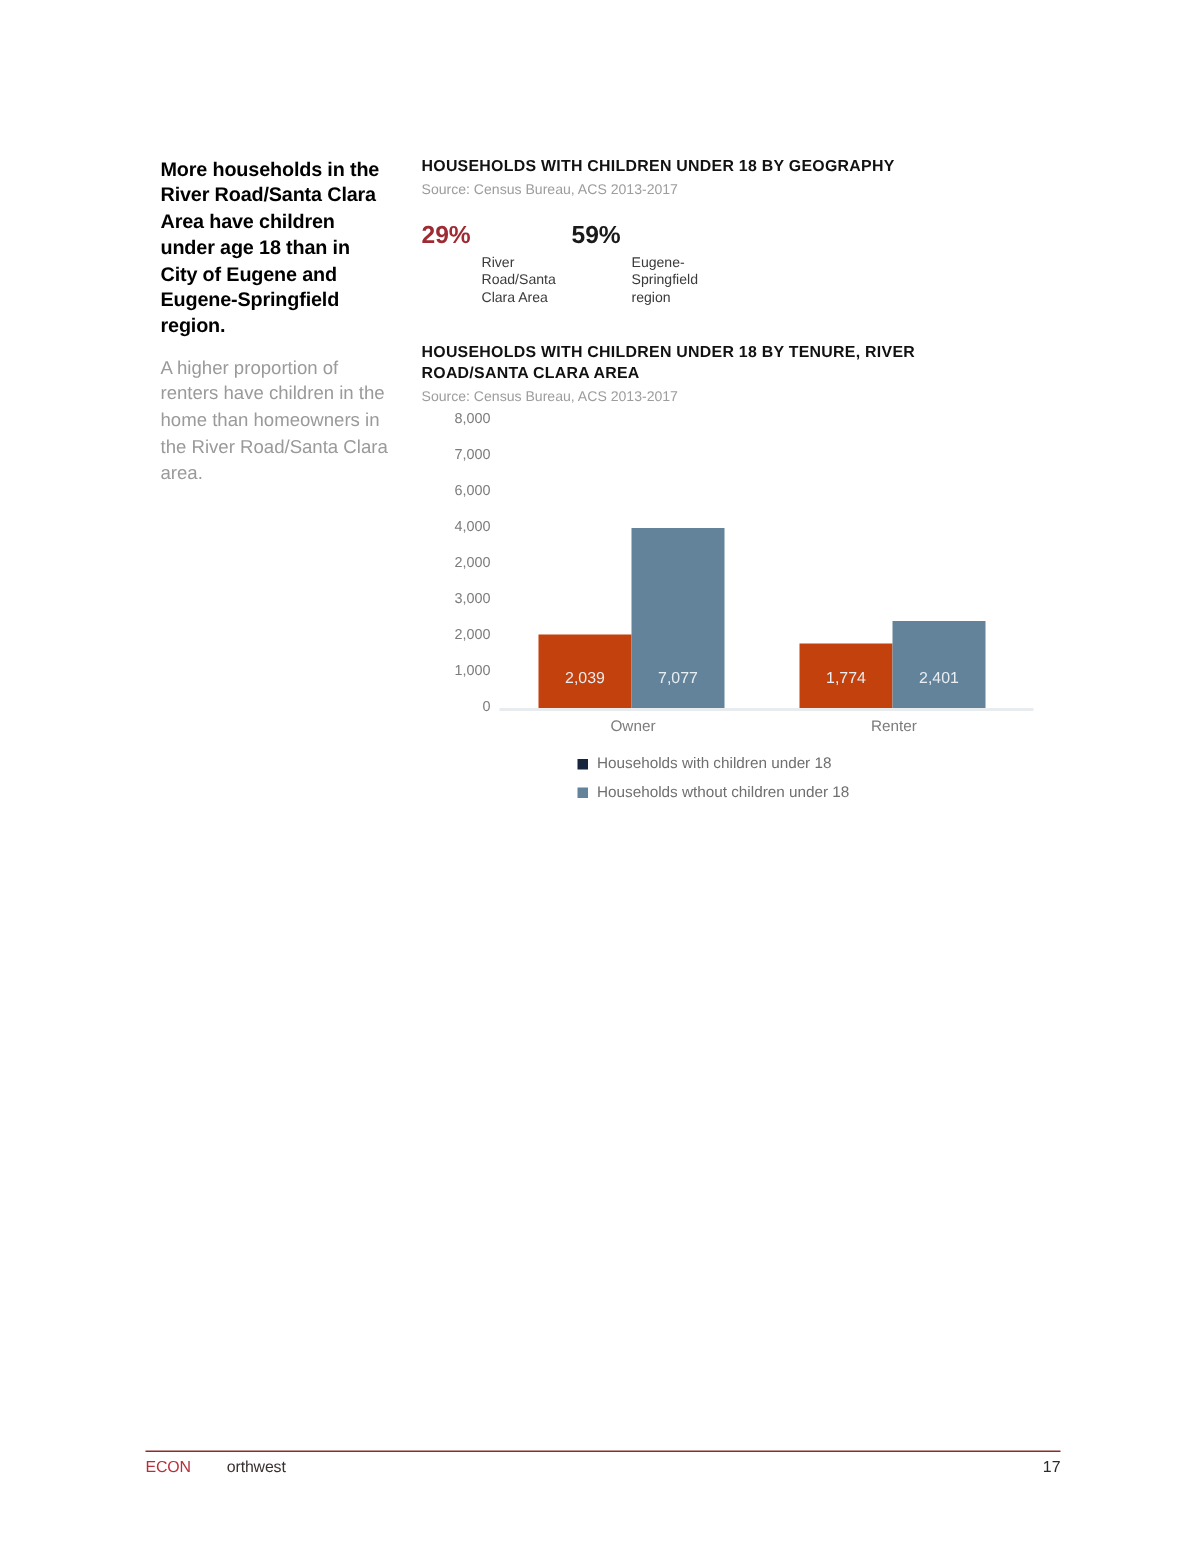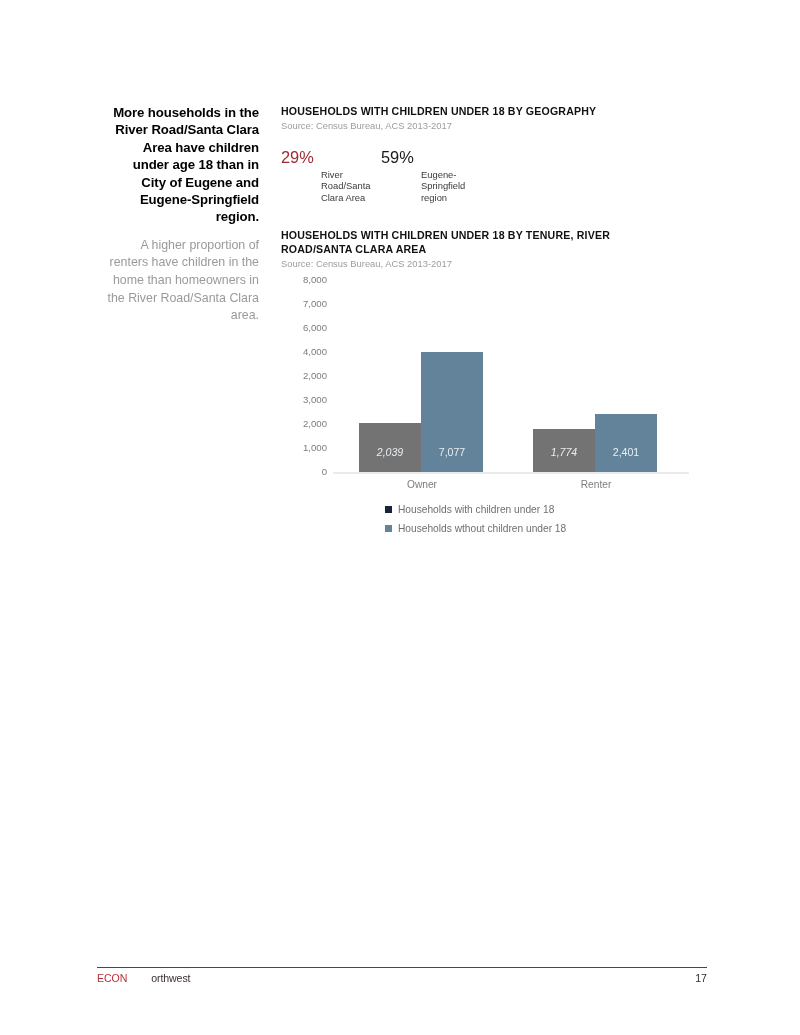--- a/index.html
+++ b/index.html
@@ -23,21 +23,20 @@
     inset: 0;
     background: #ffffff;
   }
 
   
   .lead-col {
     position: absolute;
     left: 107px;
     top: 104px;
     width: 152px;
-    text-align: right;
   }
   .lead-headline {
     font-size: 13.2px;
     line-height: 17.4px;
     font-weight: bold;
     color: #000000;
     letter-spacing: -0.1px;
     margin: 0;
   }
   .lead-body {
@@ -75,21 +74,21 @@
   .stats {
     display: flex;
     margin-top: 16px;
   }
   .stat {
     width: 88px;
     margin-right: 12px;
   }
   .stat-value {
     font-size: 16.4px;
-    font-weight: normal;
+    font-weight: bold;
     line-height: 19px;
     color: #1a1a1a;
   }
   .stat-value.accent {
     color: #9e2a33;
   }
   .stat-label {
     font-size: 9.4px;
     line-height: 11.6px;
     color: #3a3a3a;
@@ -160,21 +159,21 @@
     display: flex;
     align-items: flex-end;
   }
   .group-owner { left: 26px; }
   .group-renter { left: 200px; }
 
   .bar {
     position: relative;
     width: 62px;
   }
-  .bar.navy  { background: #737373; font-style: italic; }
+  .bar.navy  { background: #c2410c; }
   .bar.steel { background: #63839a; }
 
   .bar-label {
     position: absolute;
     left: 0;
     right: 0;
     bottom: 14px;
     text-align: center;
     font-size: 10.6px;
     color: #e9eef2;

